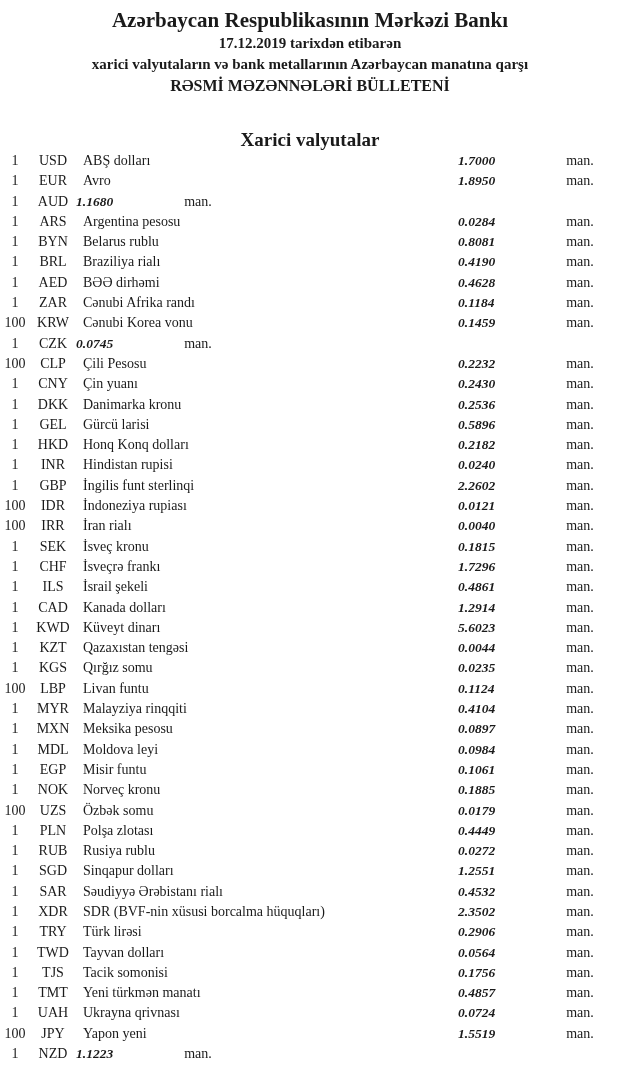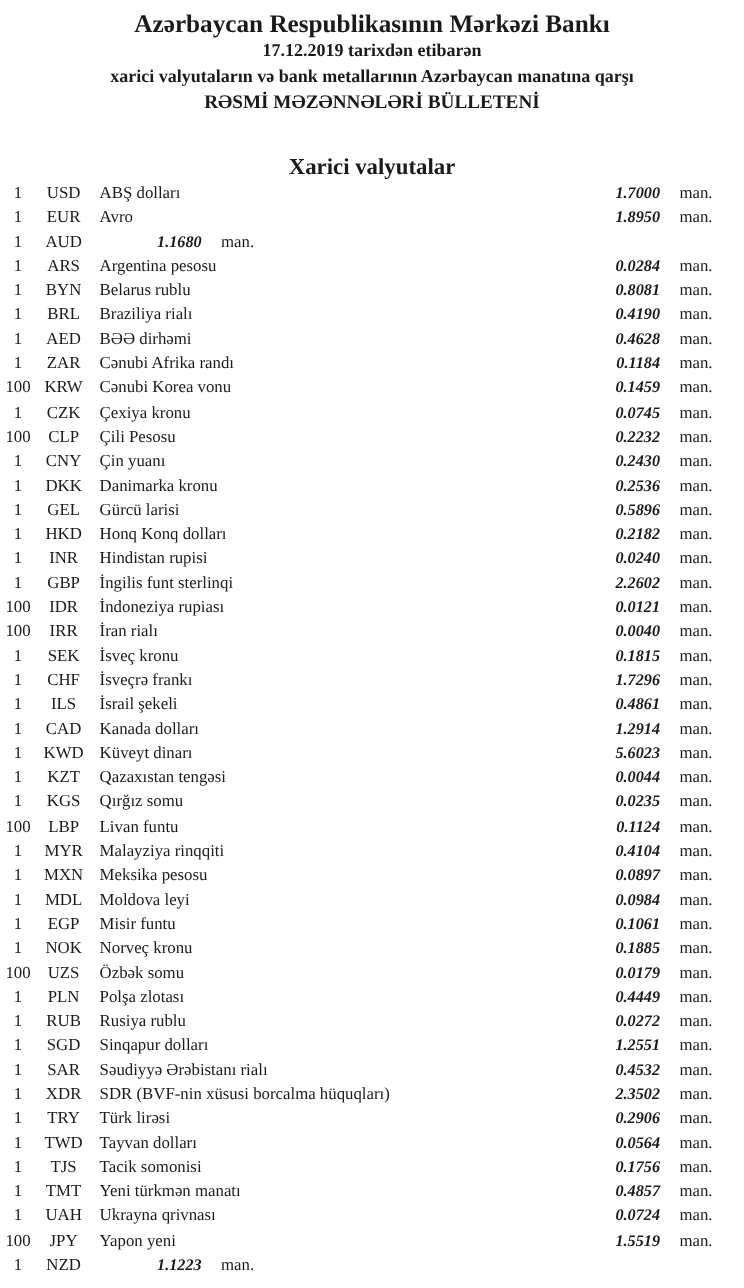--- a/index.html
+++ b/index.html
@@ -69,21 +69,20 @@
   }
   .name {
     flex: 1;
     padding-left: 7px;
     white-space: nowrap;
     overflow: hidden;
   }
   .rate {
     flex: none;
     width: 92px;
-    text-align: right;
     font-weight: bold;
     font-style: italic;
     font-size: 13.5px;
   }
   .unit {
     flex: none;
     width: 47px;
     box-sizing: border-box;
     padding-left: 13px;
     text-align: center;
@@ -171,21 +170,20 @@
     <span class="qty">100</span>
     <span class="code">KRW</span>
     <span class="name">Cənubi Korea vonu</span>
     <span class="rate">0.1459</span>
     <span class="unit">man.</span>
   </div>
 
   <div class="rate-row">
     <span class="qty">1</span>
     <span class="code">CZK</span>
-    <span class="name">Çexiya kronu</span>
     <span class="rate">0.0745</span>
     <span class="unit">man.</span>
   </div>
 
   <div class="rate-row">
     <span class="qty">100</span>
     <span class="code">CLP</span>
     <span class="name">Çili Pesosu</span>
     <span class="rate">0.2232</span>
     <span class="unit">man.</span>

